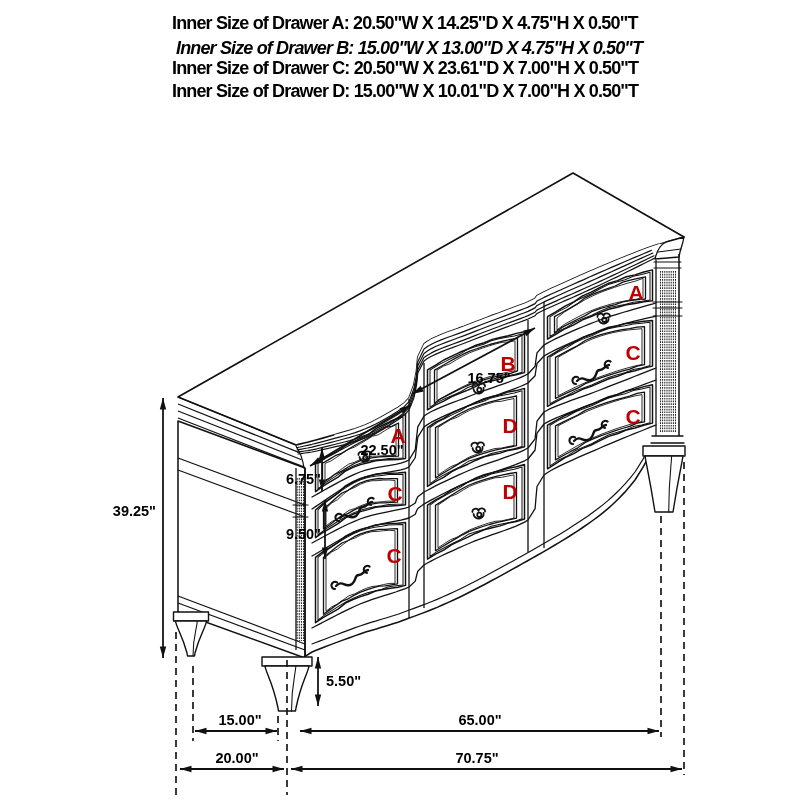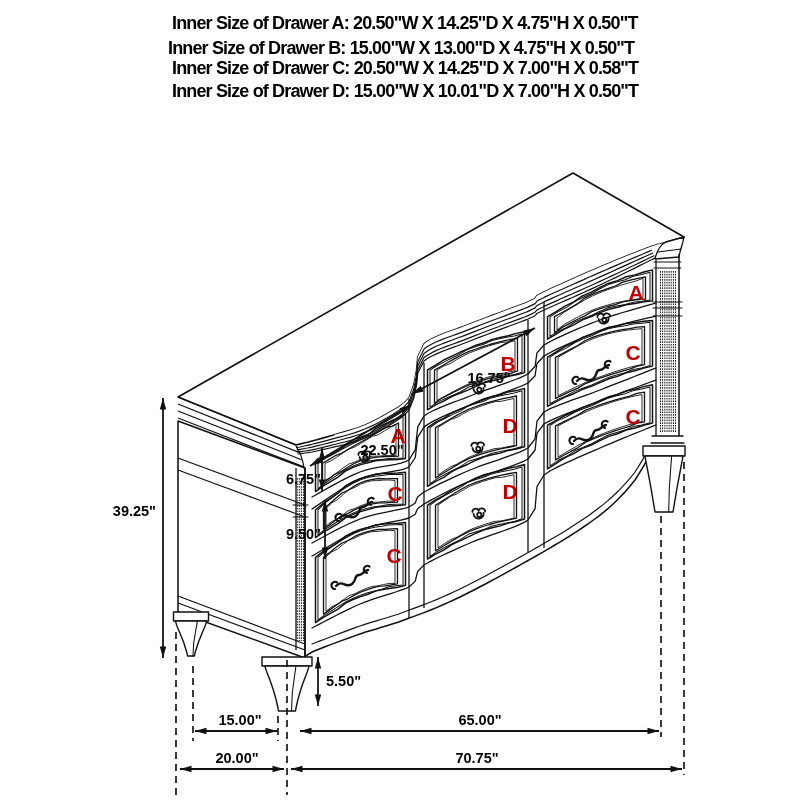--- a/index.html
+++ b/index.html
@@ -170,15 +170,15 @@
       <path d="M659.0,731.0 L647.5,727.8 L647.5,734.2 Z" fill="#111111"></path>
       <path d="M300.0,731.0 L311.5,734.2 L311.5,727.8 Z" fill="#111111"></path>
       <text x="480" y="725" font-family="Liberation Sans, sans-serif" font-size="14.5" font-weight="bold" fill="#000" text-anchor="middle">65.00"</text>
       <line x1="291.0" y1="769.0" x2="682.0" y2="769.0" stroke="#111111" stroke-width="1.77"></line>
       <path d="M682.0,769.0 L670.5,765.8 L670.5,772.2 Z" fill="#111111"></path>
       <path d="M291.0,769.0 L302.5,772.2 L302.5,765.8 Z" fill="#111111"></path>
       <text x="477" y="763" font-family="Liberation Sans, sans-serif" font-size="14.5" font-weight="bold" fill="#000" text-anchor="middle">70.75"</text>
     </svg></div>
 <div class="toptext">
 <div style="position:absolute;left:172px;top:13px;">Inner Size of Drawer A: 20.50"W X 14.25"D X 4.75"H X 0.50"T</div>
-<div style="position:absolute;left:168px;top:38px;">Inner Size of Drawer B: 15.00"W X 13.00"D X 4.75"H X 0.50"T</div>
-<div style="position:absolute;left:172px;top:57.5px;">Inner Size of Drawer C: 20.50"W X 14.25"D X 7.00"H X 0.58"T</div>
+<div style="position:absolute;left:176px;top:38px;font-style:italic;">Inner Size of Drawer B: 15.00"W X 13.00"D X 4.75"H X 0.50"T</div>
+<div style="position:absolute;left:172px;top:57.5px;">Inner Size of Drawer C: 20.50"W X 23.61"D X 7.00"H X 0.50"T</div>
 <div style="position:absolute;left:172px;top:80.5px;">Inner Size of Drawer D: 15.00"W X 10.01"D X 7.00"H X 0.50"T</div>
 </div>
 </body></html>

